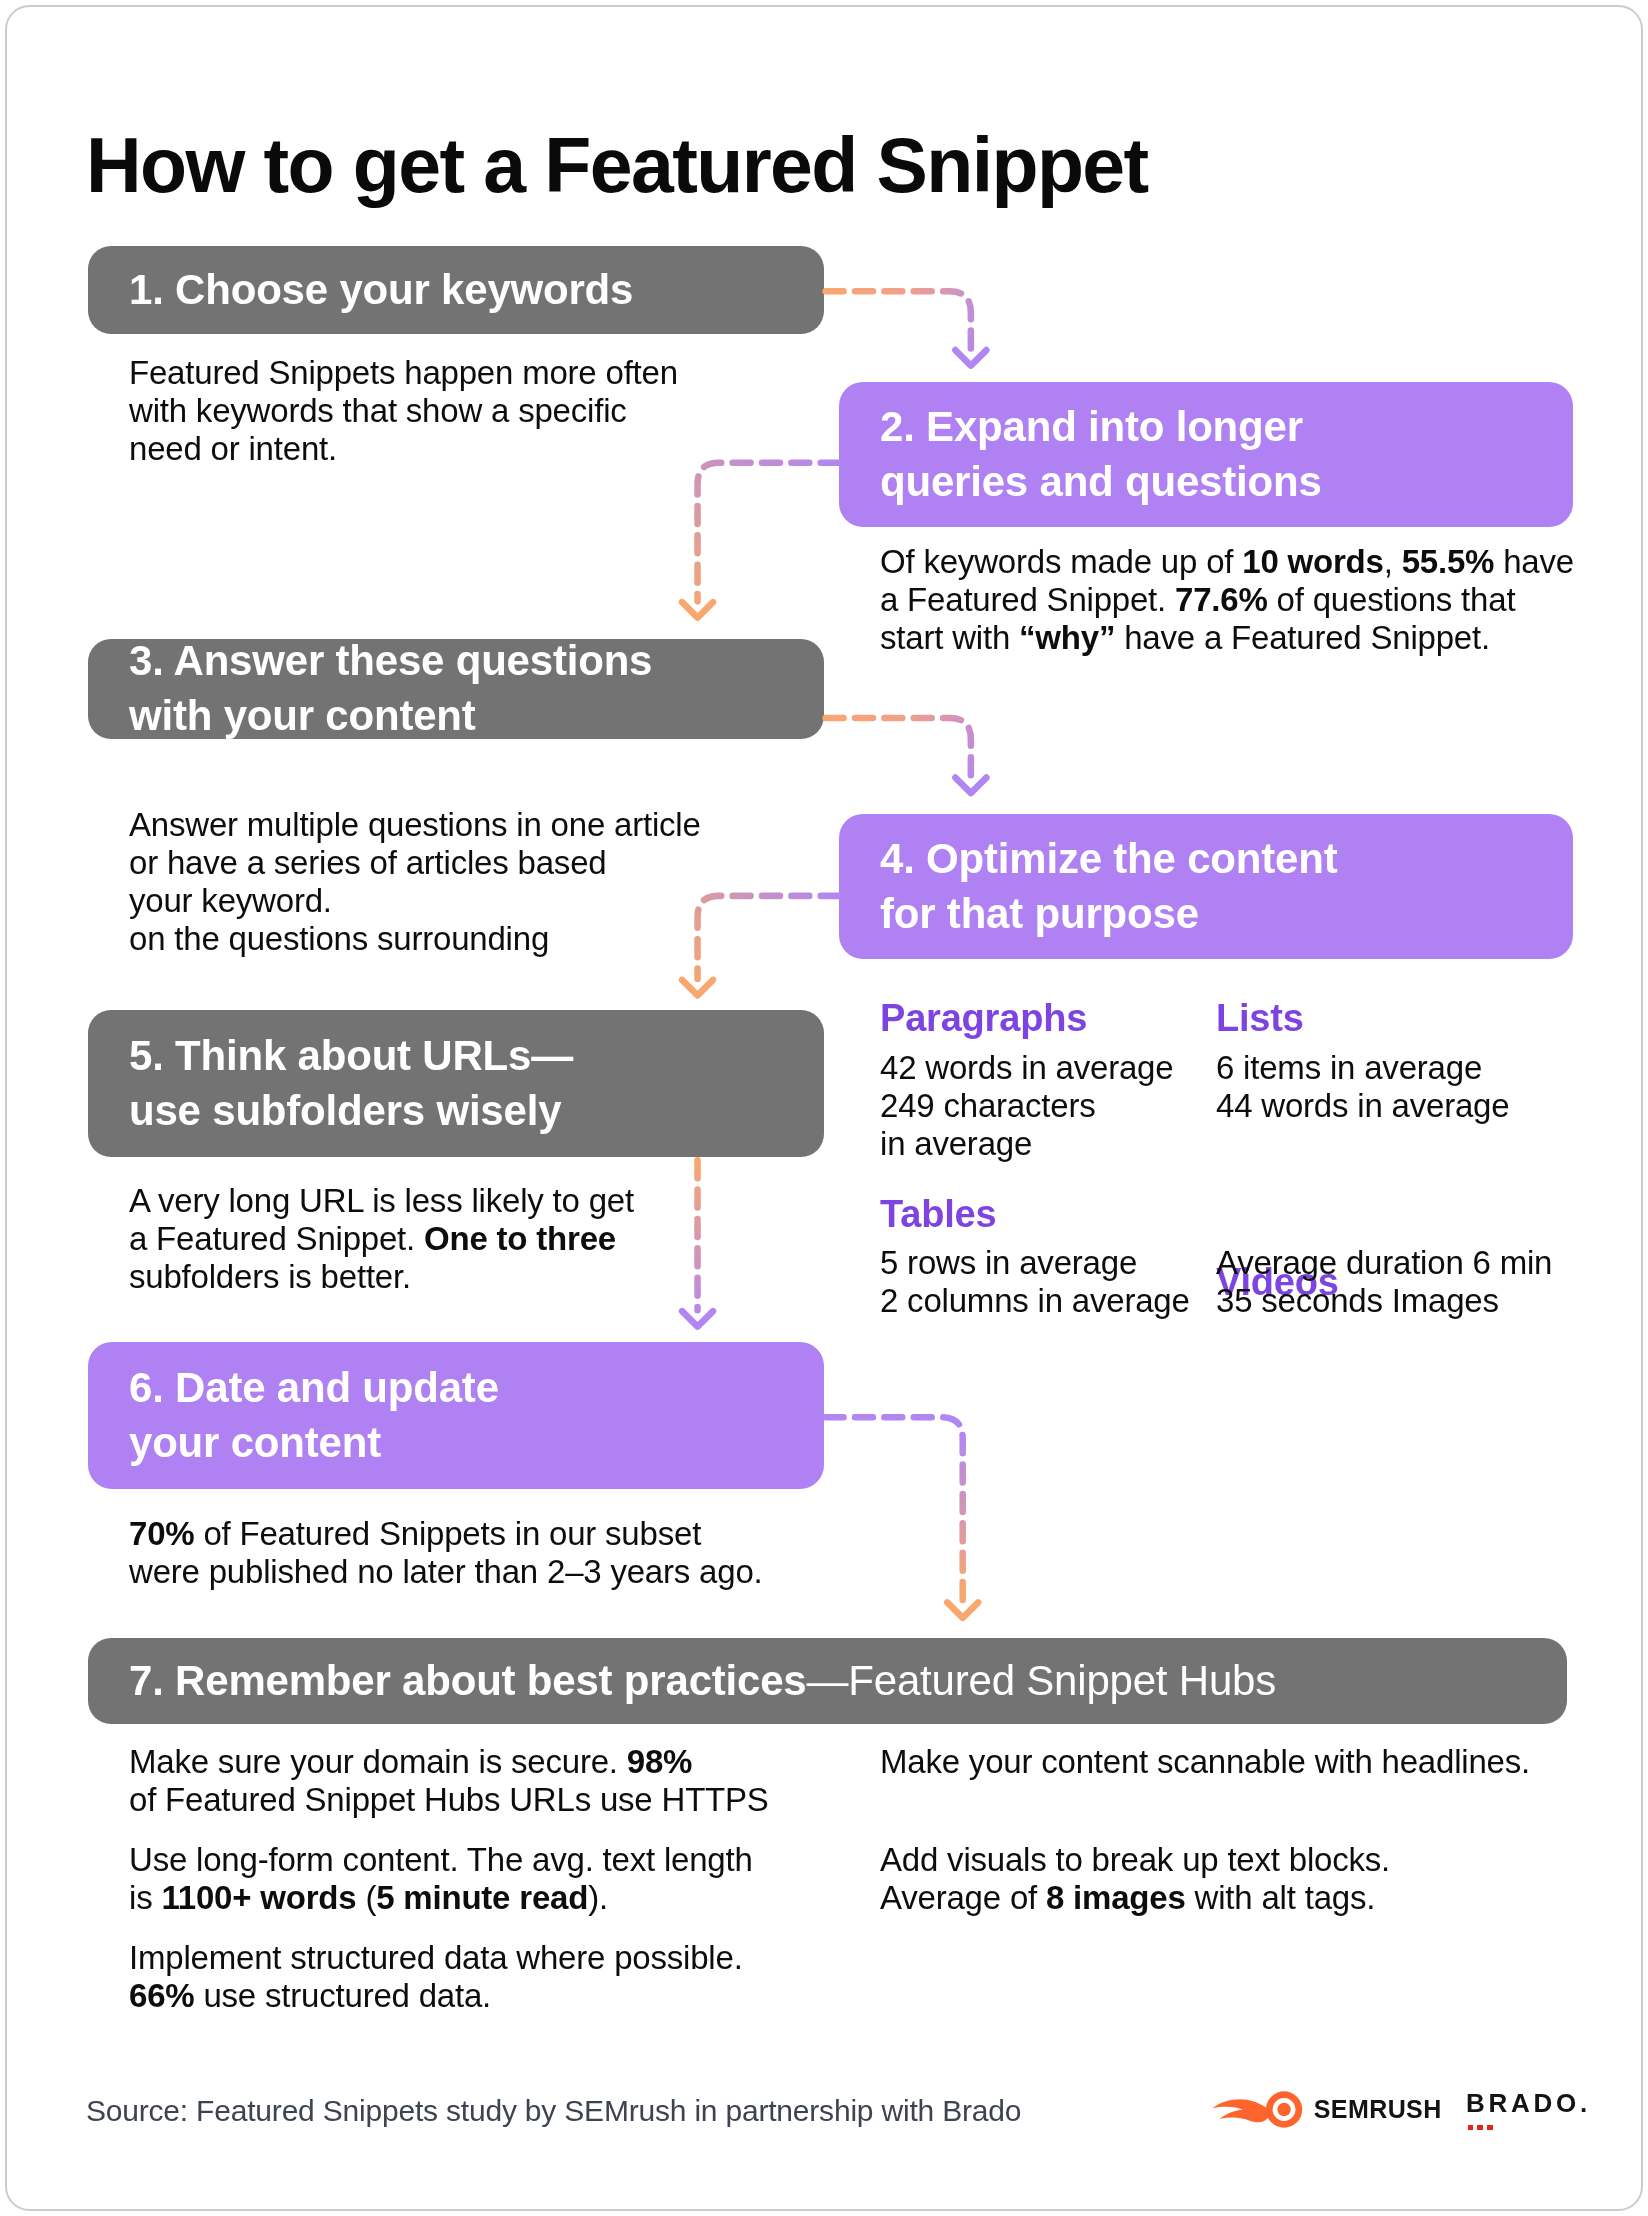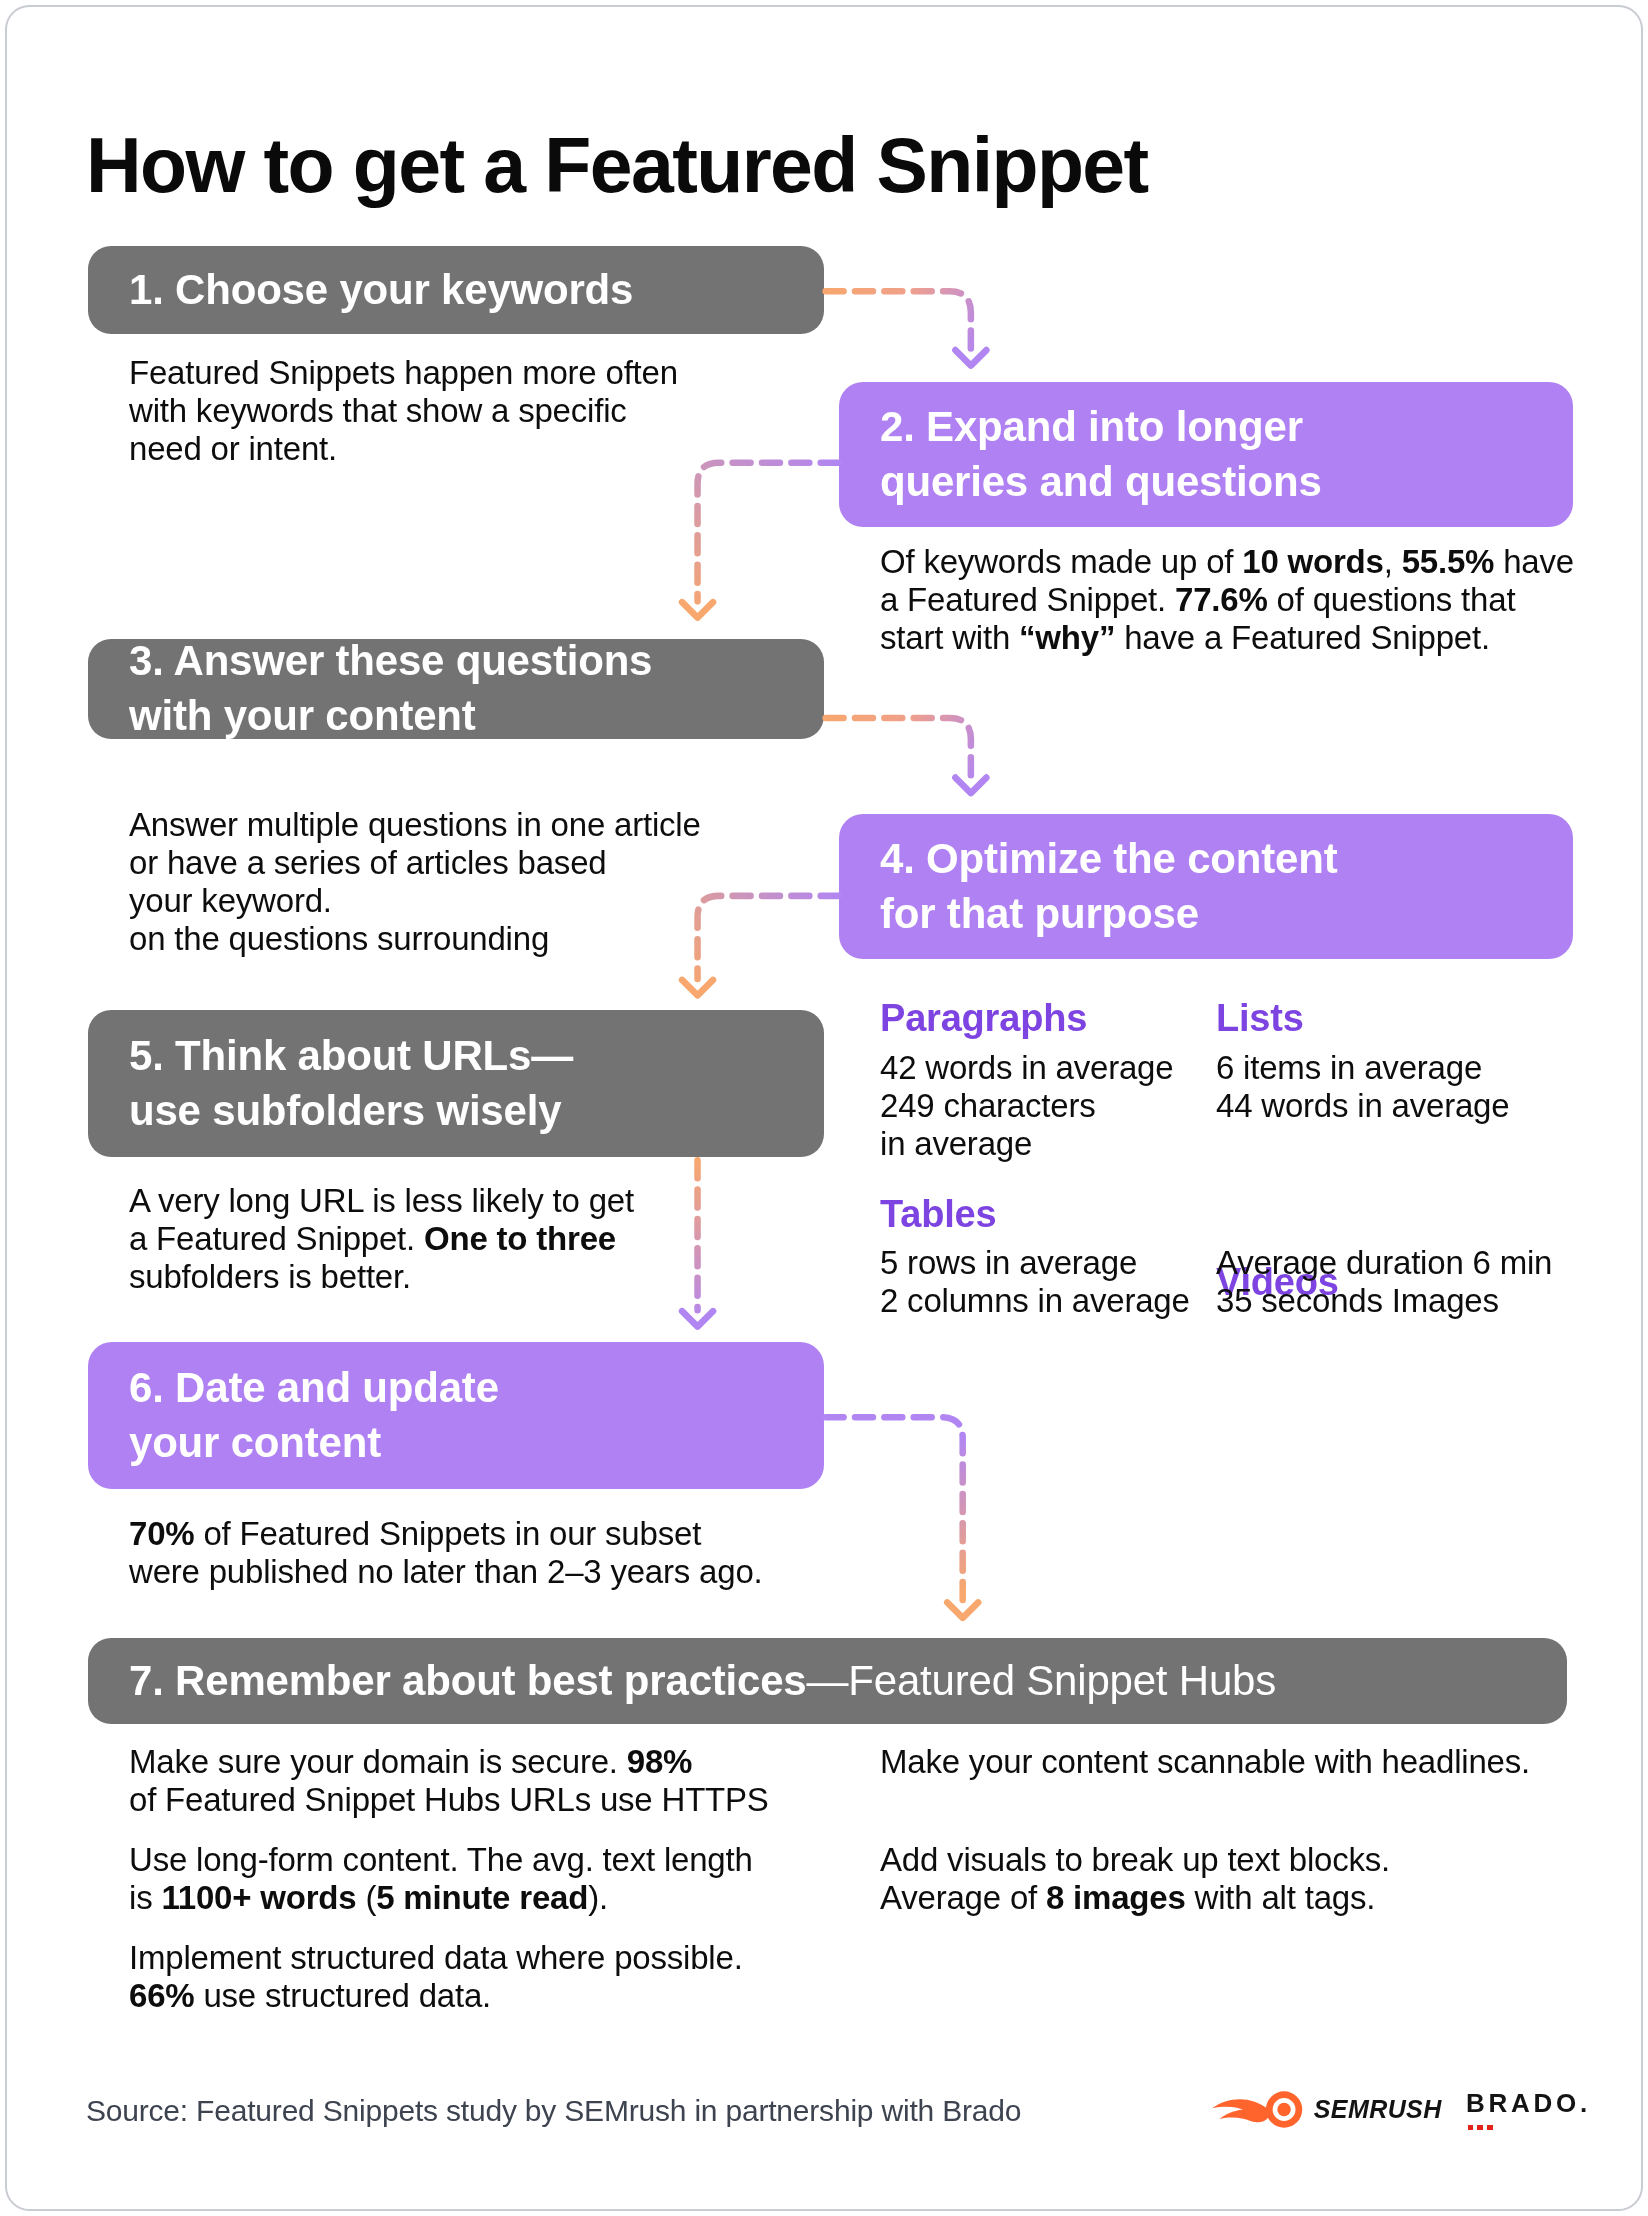--- a/index.html
+++ b/index.html
@@ -38,21 +38,21 @@
   .hub-title-light{font-weight:400;}
   .footer-source{
     position:absolute;left:86px;top:2094px;font-size:30px;color:#3d4450;letter-spacing:-0.2px;
   }
   .logos{
     position:absolute;left:1209px;top:2086px;height:46px;
     display:flex;align-items:center;gap:24.5px;
   }
   .semrush-logo{display:flex;align-items:center;gap:9.8px;}
   .semrush-text{
-    font-size:25px;font-weight:800;font-style:italic;color:#141414;letter-spacing:0.4px;
+    font-size:25px;font-weight:800;color:#141414;letter-spacing:0.4px;
   }
   .brado-logo{position:relative;padding-bottom:11.4px;}
   .brado-text{
     font-size:26px;font-weight:700;color:#141414;letter-spacing:3.7px;
   }
   .brado-dots{position:absolute;left:1.6px;bottom:0;display:flex;gap:4.1px;}
   .brado-dots i{width:5.7px;height:5.7px;background:#E1251B;display:block;}
   svg.connectors{position:absolute;left:0;top:0;pointer-events:none;}
 </style>
 </head>

